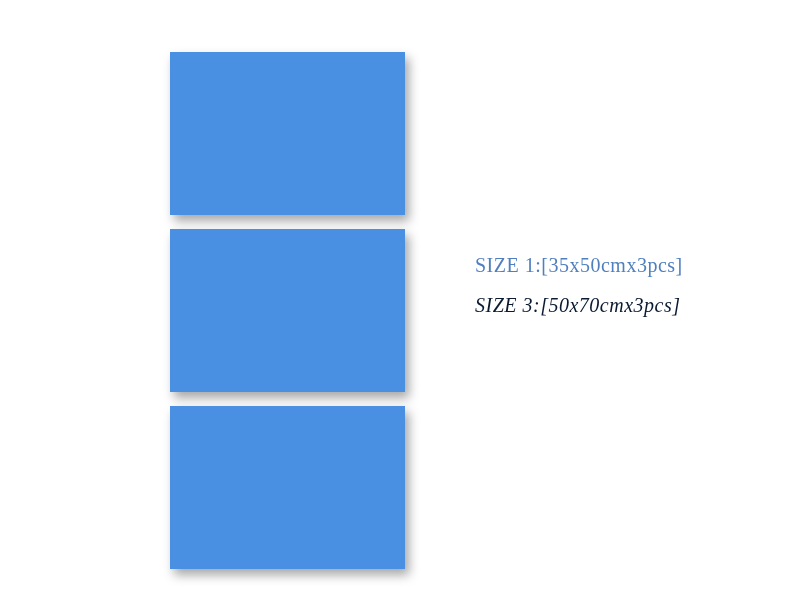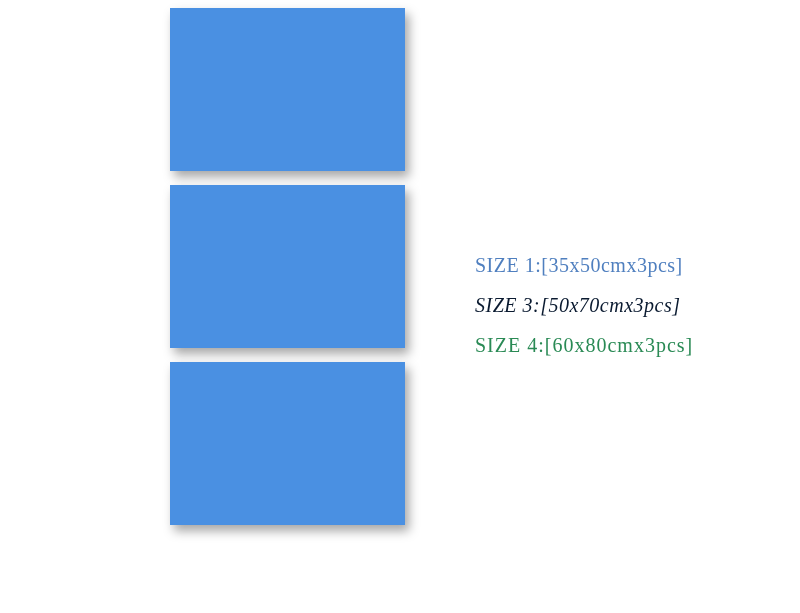--- a/index.html
+++ b/index.html
@@ -5,20 +5,21 @@
     * { margin: 0; padding: 0; box-sizing: border-box; }
     body {
       width: 800px;
       height: 613px;
       background: #ffffff;
       font-family: "Times New Roman", Times, serif;
       position: relative;
     }
     .container {
       display: flex;
+      align-items: center;
       width: 100%;
       height: 100%;
     }
     .panels {
       display: flex;
       flex-direction: column;
       gap: 14px;
       margin-left: 170px;
       margin-top: 8px;
     }
@@ -59,18 +60,15 @@
     <div class="panel"></div>
   </div>
 
   <div class="size-list">
     <div class="size-row size-row-1">
       <span class="label">SIZE 1:</span><span class="value">35x50cmx3pcs</span>
     </div>
     <div class="size-row size-row-3">
       <span class="label">SIZE 3:</span><span class="value">50x70cmx3pcs</span>
     </div>
-    <div class="size-row size-row-4">
-      <span class="label">SIZE 4:</span><span class="value">60x80cmx3pcs</span>
-    </div>
   </div>
 
 </div>
 
 </body></html>

